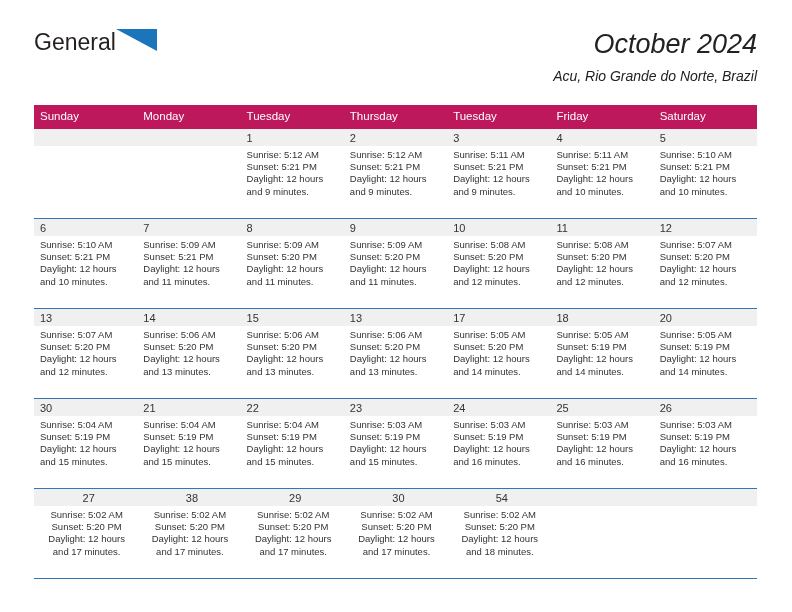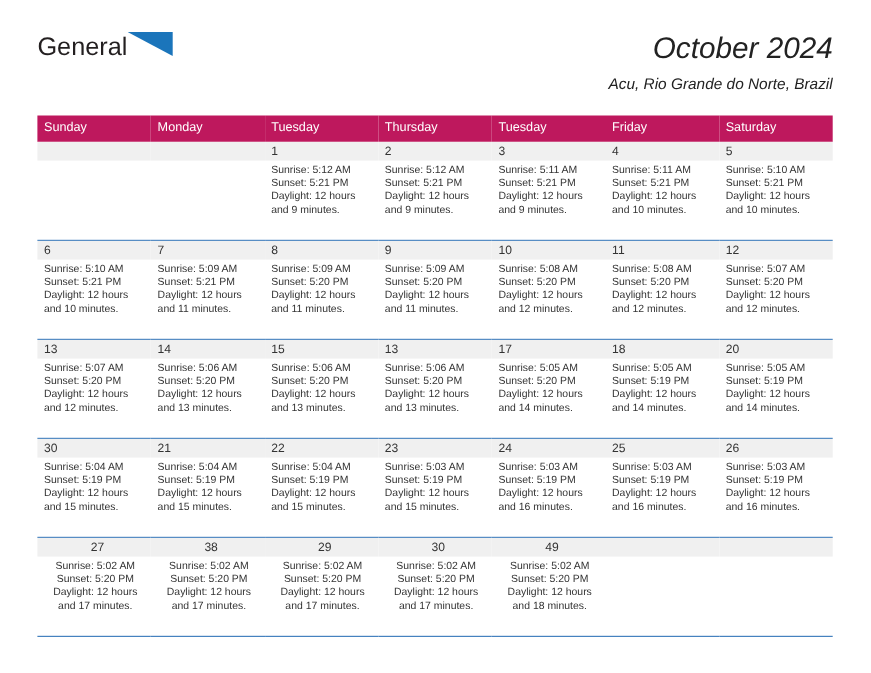--- a/index.html
+++ b/index.html
@@ -520,21 +520,21 @@
               <div class="daybody">
                 <div>Sunrise: 5:02 AM</div>
                 <div>Sunset: 5:20 PM</div>
                 <div>Daylight: 12 hours</div>
                 <div>and 17 minutes.</div>
               </div>
             </div>
           </td>
           <td>
             <div class="daycell">
-              <div class="daynum-band">49</div>
+              <div class="daynum-band">54</div>
               <div class="daybody">
                 <div>Sunrise: 5:02 AM</div>
                 <div>Sunset: 5:20 PM</div>
                 <div>Daylight: 12 hours</div>
                 <div>and 18 minutes.</div>
               </div>
             </div>
           </td>
           <td>
             <div class="daycell empty">

